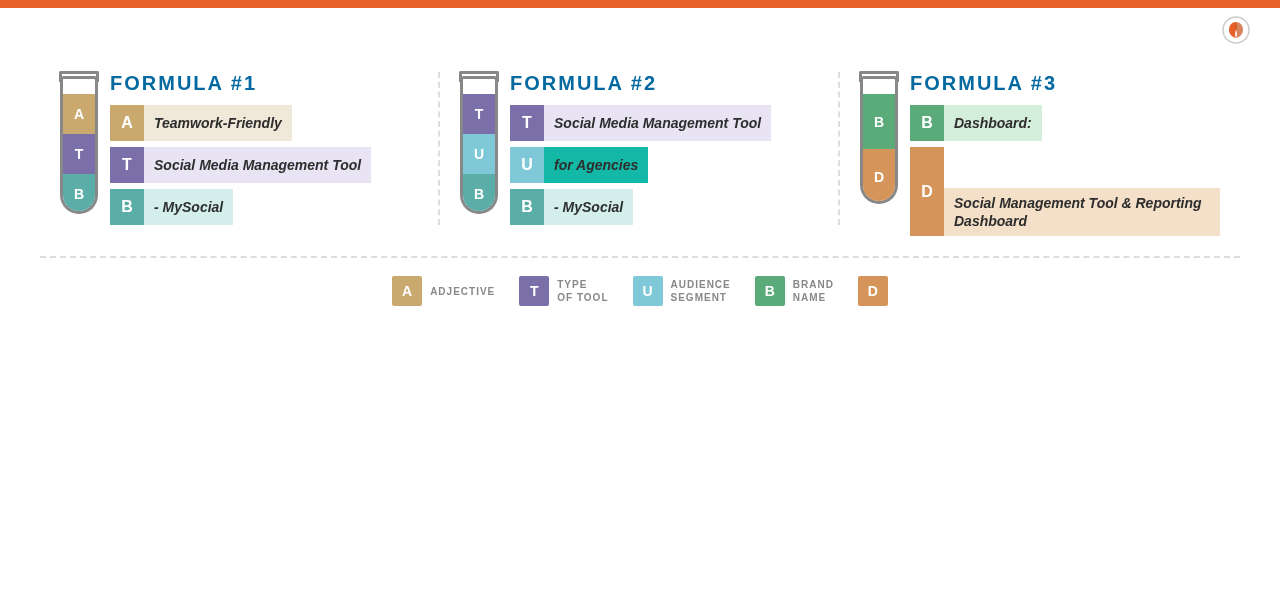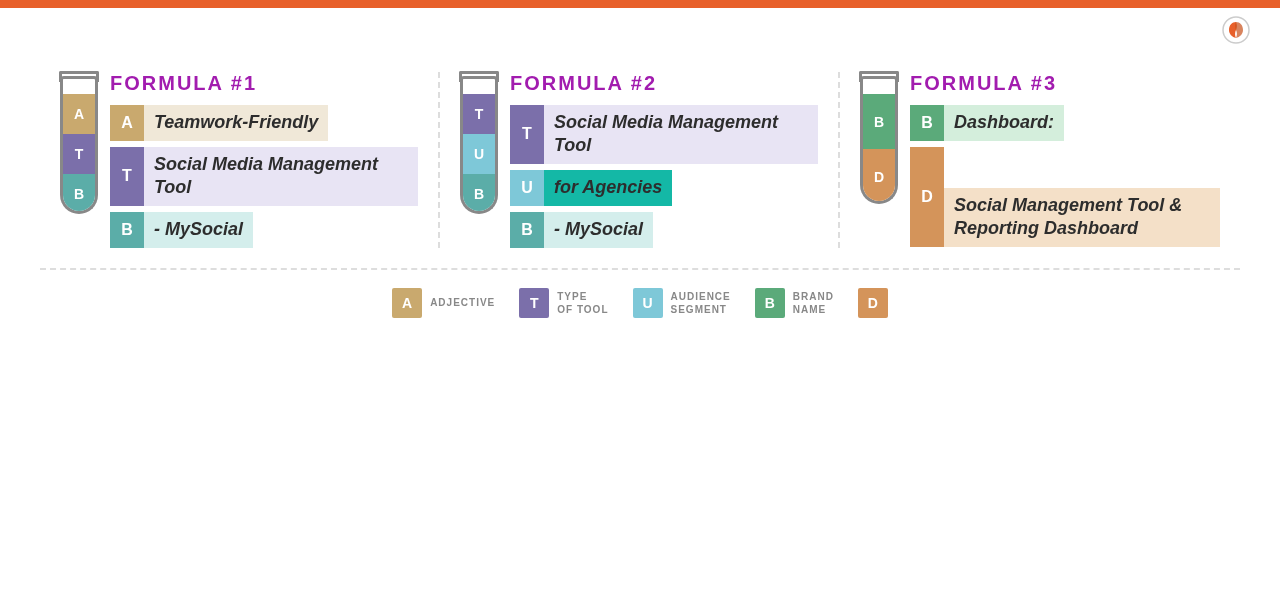--- a/index.html
+++ b/index.html
@@ -146,21 +146,21 @@
     .seg-orange { background: #d4945a; }
 
     
     .formula-content {
       flex: 1;
     }
 
     .formula-label {
       font-size: 20px;
       font-weight: 900;
-      color: #a21caf;
+      color: #0369a1;
       text-transform: uppercase;
       letter-spacing: 2px;
       margin-bottom: 10px;
     }
 
     .formula-rows {
       display: flex;
       flex-direction: column;
       gap: 6px;
     }
@@ -178,21 +178,21 @@
       align-items: center;
       justify-content: center;
       font-size: 16px;
       font-weight: 900;
       color: white;
       flex-shrink: 0;
     }
 
     .row-text {
       padding: 6px 10px;
-      font-size: 18px;
+      font-size: 14px;
       font-style: italic;
       font-weight: 700;
       color: #2d2d2d;
       display: flex;
       align-items: center;
       min-height: 36px;
       line-height: 1.3;
     }
 
     

